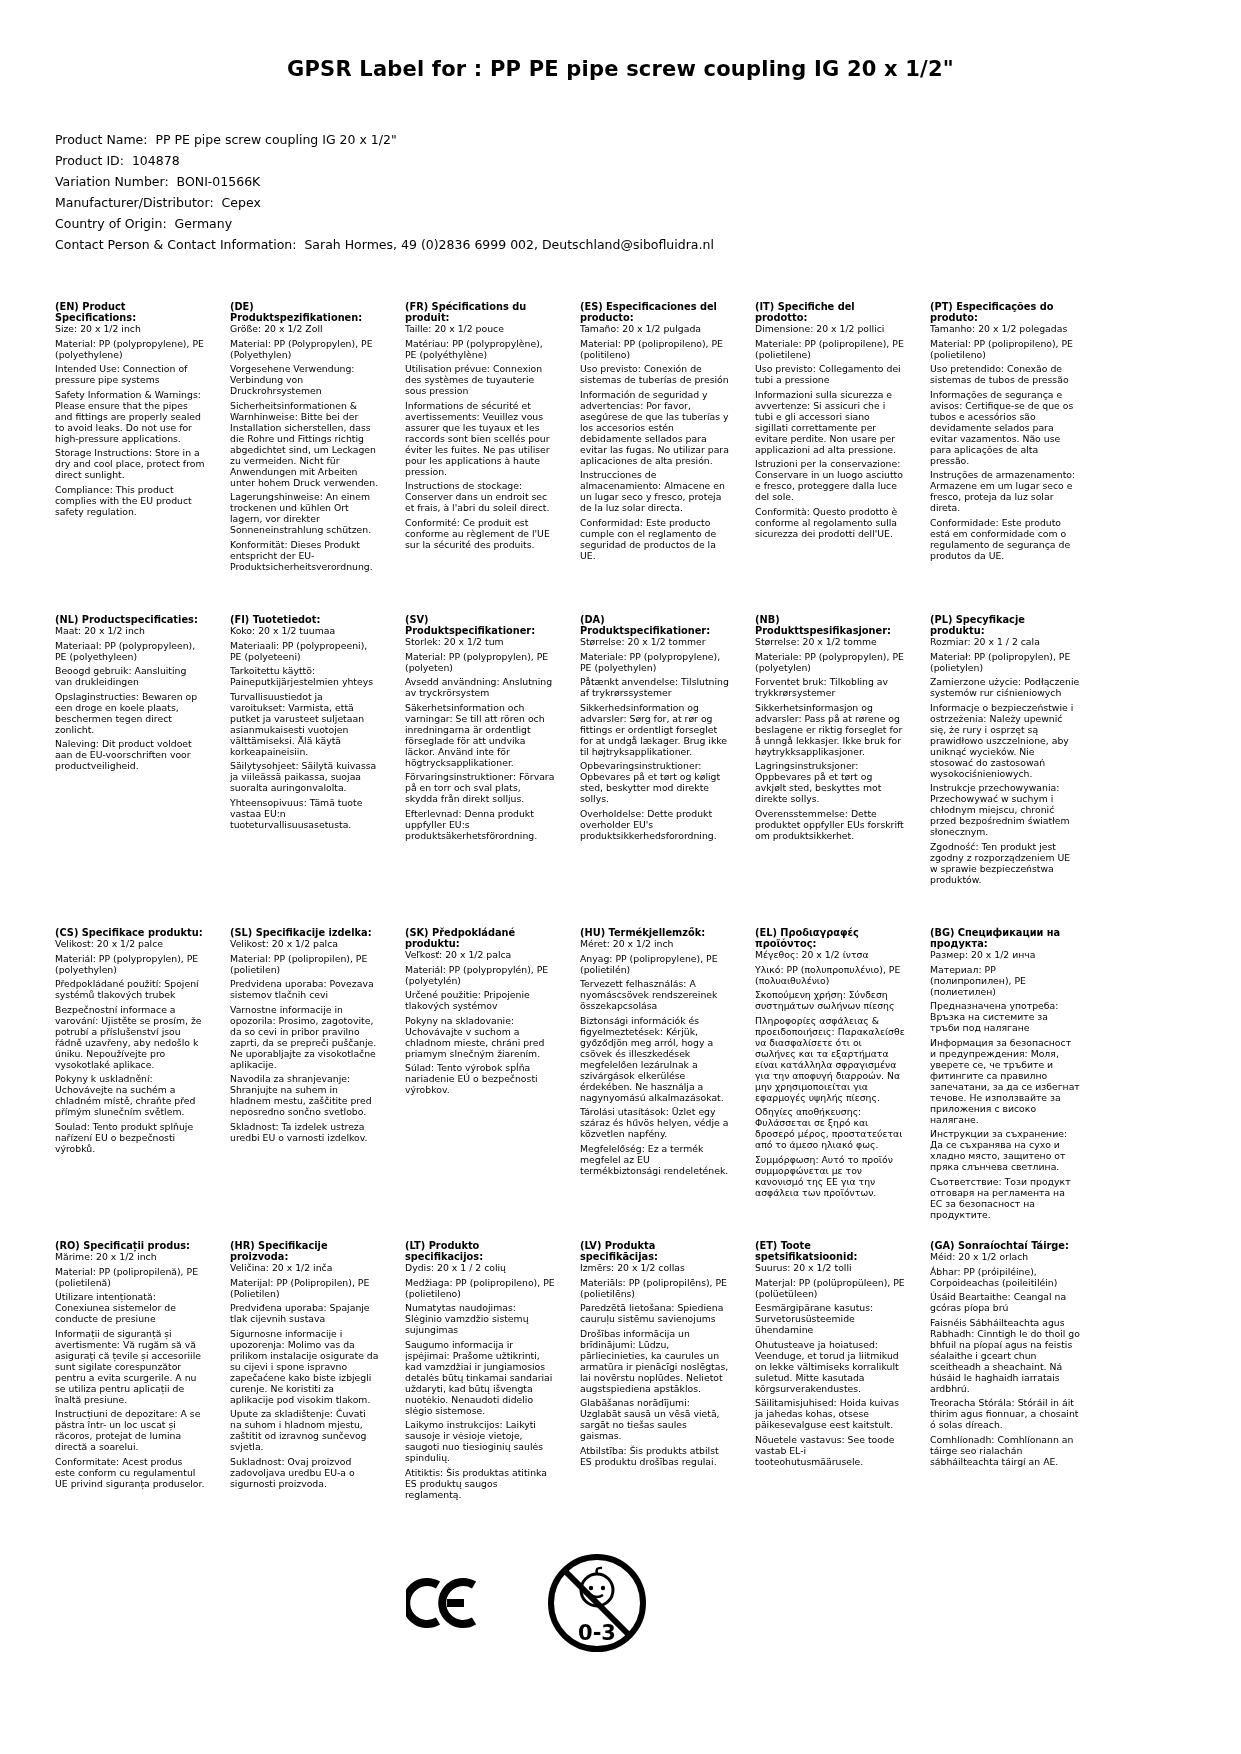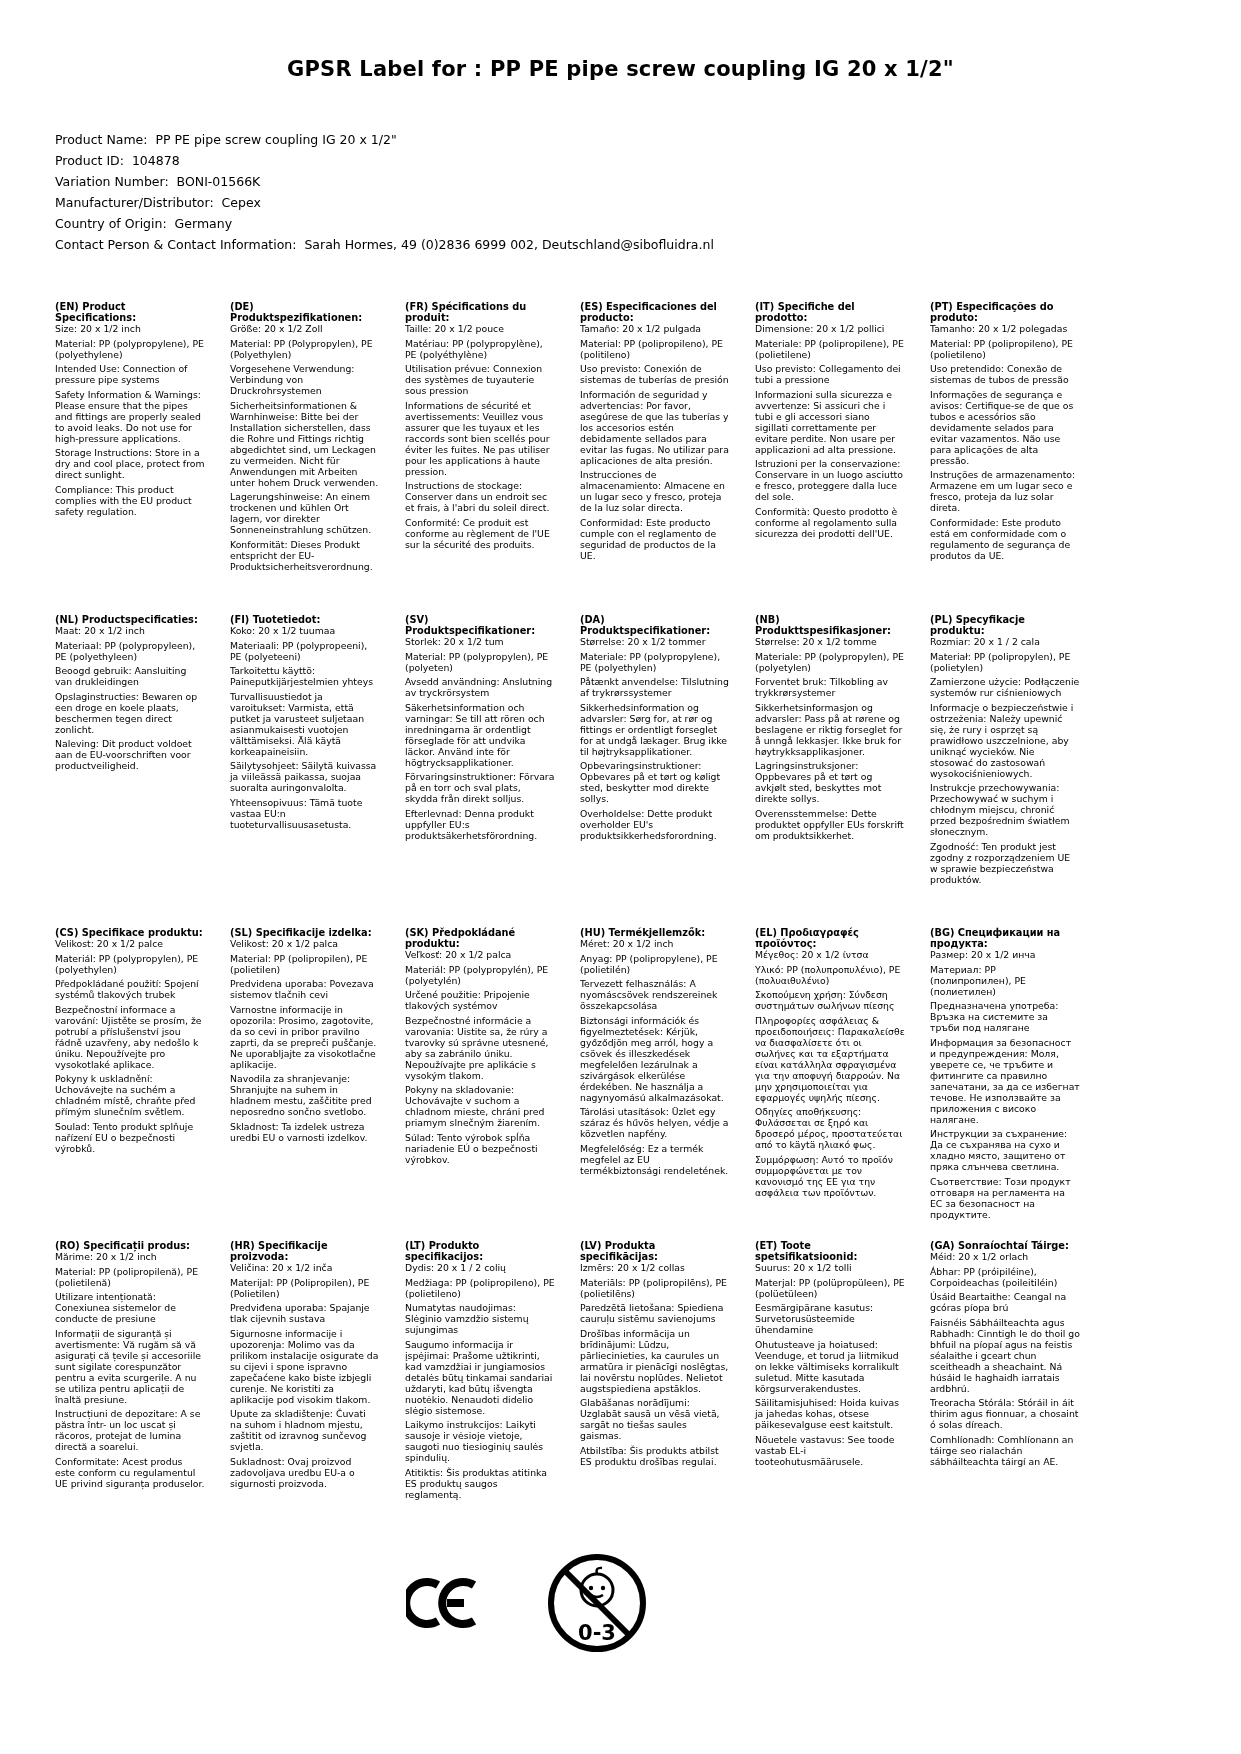--- a/index.html
+++ b/index.html
@@ -160,40 +160,39 @@
         <p>Predvidena uporaba: Povezava sistemov tlačnih cevi</p>
         <p>Varnostne informacije in opozorila: Prosimo, zagotovite, da so cevi in pribor pravilno zaprti, da se prepreči puščanje. Ne uporabljajte za visokotlačne aplikacije.</p>
         <p>Navodila za shranjevanje: Shranjujte na suhem in hladnem mestu, zaščitite pred neposredno sončno svetlobo.</p>
         <p>Skladnost: Ta izdelek ustreza uredbi EU o varnosti izdelkov.</p>
       </div>
       <div class="block">
         <div class="bh">(SK) Předpokládané produktu:</div>
         <p>Veľkosť: 20 x 1/2 palca</p>
         <p>Materiál: PP (polypropylén), PE (polyetylén)</p>
         <p>Určené použitie: Pripojenie tlakových systémov</p>
-        <p>Bezpečnostné informácie a varovania: Uistite sa, že rúry a tvarovky sú správne utesnené, aby sa zabránilo úniku. Nepoužívajte pre aplikácie s vysokým tlakom.</p>
         <p>Pokyny na skladovanie: Uchovávajte v suchom a chladnom mieste, chráni pred priamym slnečným žiarením.</p>
         <p>Súlad: Tento výrobok spĺňa nariadenie EÚ o bezpečnosti výrobkov.</p>
       </div>
       <div class="block">
         <div class="bh">(HU) Termékjellemzők:</div>
         <p>Méret: 20 x 1/2 inch</p>
         <p>Anyag: PP (polipropylene), PE (polietilén)</p>
         <p>Tervezett felhasználás: A nyomáscsövek rendszereinek összekapcsolása</p>
         <p>Biztonsági információk és figyelmeztetések: Kérjük, győződjön meg arról, hogy a csövek és illeszkedések megfelelően lezárulnak a szivárgások elkerülése érdekében. Ne használja a nagynyomású alkalmazásokat.</p>
         <p>Tárolási utasítások: Üzlet egy száraz és hűvös helyen, védje a közvetlen napfény.</p>
         <p>Megfelelőség: Ez a termék megfelel az EU termékbiztonsági rendeletének.</p>
       </div>
       <div class="block">
         <div class="bh">(EL) Προδιαγραφές προϊόντος:</div>
         <p>Μέγεθος: 20 x 1/2 ίντσα</p>
         <p>Υλικό: PP (πολυπροπυλένιο), PE (πολυαιθυλένιο)</p>
         <p>Σκοπούμενη χρήση: Σύνδεση συστημάτων σωλήνων πίεσης</p>
         <p>Πληροφορίες ασφάλειας &amp; προειδοποιήσεις: Παρακαλείσθε να διασφαλίσετε ότι οι σωλήνες και τα εξαρτήματα είναι κατάλληλα σφραγισμένα για την αποφυγή διαρροών. Να μην χρησιμοποιείται για εφαρμογές υψηλής πίεσης.</p>
-        <p>Οδηγίες αποθήκευσης: Φυλάσσεται σε ξηρό και δροσερό μέρος, προστατεύεται από το käytä ηλιακό φως.</p>
+        <p>Οδηγίες αποθήκευσης: Φυλάσσεται σε ξηρό και δροσερό μέρος, προστατεύεται από το άμεσο ηλιακό φως.</p>
         <p>Συμμόρφωση: Αυτό το προϊόν συμμορφώνεται με τον κανονισμό της ΕΕ για την ασφάλεια των προϊόντων.</p>
       </div>
       <div class="block">
         <div class="bh">(BG) Спецификации на продукта:</div>
         <p>Размер: 20 x 1/2 инча</p>
         <p>Материал: PP (полипропилен), PE (полиетилен)</p>
         <p>Предназначена употреба: Връзка на системите за тръби под налягане</p>
         <p>Информация за безопасност и предупреждения: Моля, уверете се, че тръбите и фитингите са правилно запечатани, за да се избегнат течове. Не използвайте за приложения с високо налягане.</p>
         <p>Инструкции за съхранение: Да се съхранява на сухо и хладно място, защитено от пряка слънчева светлина.</p>
         <p>Съответствие: Този продукт отговаря на регламента на ЕС за безопасност на продуктите.</p>

